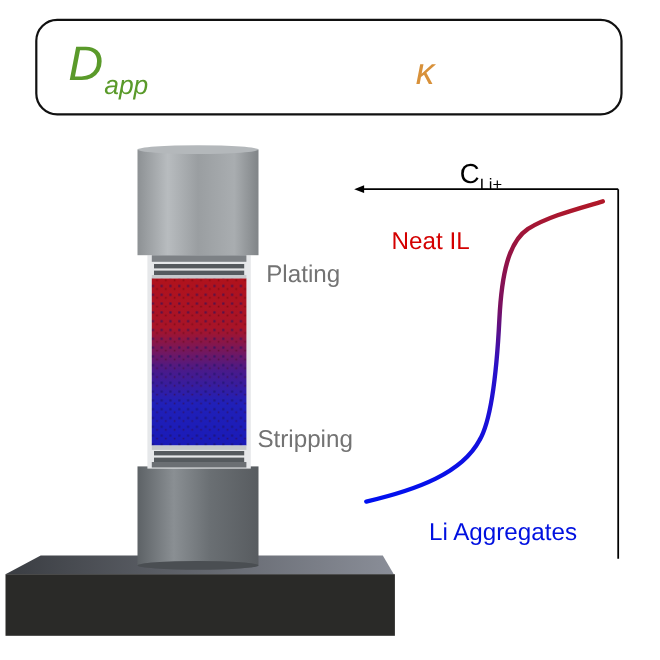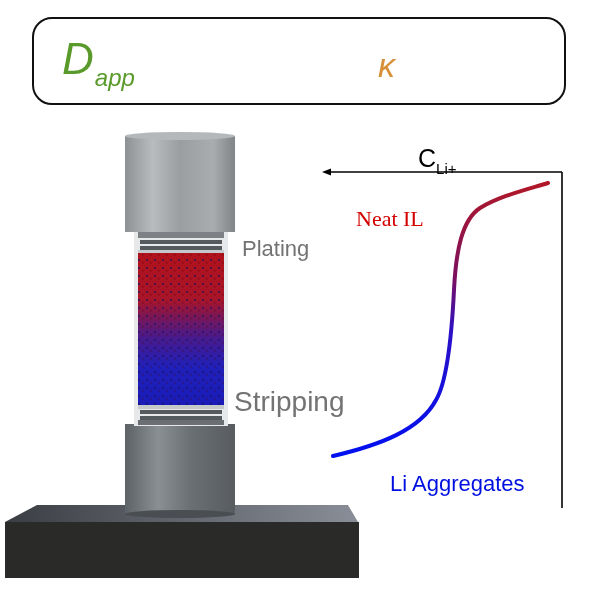--- a/index.html
+++ b/index.html
@@ -95,20 +95,20 @@
   <g>
     <line x1="562" y1="172" x2="562" y2="508" stroke="#000" stroke-width="1.6"></line>
     <line x1="562" y1="172" x2="330" y2="172" stroke="#000" stroke-width="1.6"></line>
     <polygon points="322,172 331,168.5 331,175.5" fill="#000"></polygon>
   </g>
 
   <path d="M333,456 C380,445 420,430 436,400 C448,380 452,330 454,290 C456,250 462,220 480,208 C500,196 525,190 548,183" fill="none" stroke="url(#curveGrad)" stroke-width="4" stroke-linecap="round"></path>
 </svg>
 
 <div class="abs lbl" style="left:242px;top:236px;">Plating</div>
-<div class="abs lbl" style="left:234px;top:386px;font-size:28px;text-align:center;">Stripping</div>
+<div class="abs lbl" style="left:234px;top:386px;font-size:22px;text-align:center;">Stripping</div>
 
 <div class="abs" style="left:418px;top:128px;font-size:25px;color:#000;margin-top:16px;">
   <span>C</span><span style="font-size:15px;position:relative;top:7px;">Li+</span>
 </div>
 
-<div class="abs curve-lbl" style="left:356px;top:206px;color:#d40000;font-family:Liberation Serif, serif;">Neat IL</div>
+<div class="abs curve-lbl" style="left:356px;top:206px;color:#d40000;">Neat IL</div>
 <div class="abs curve-lbl" style="left:372px;top:471px;color:#0010e0;margin-left:18px;">Li Aggregates</div>
 
 </body></html>

